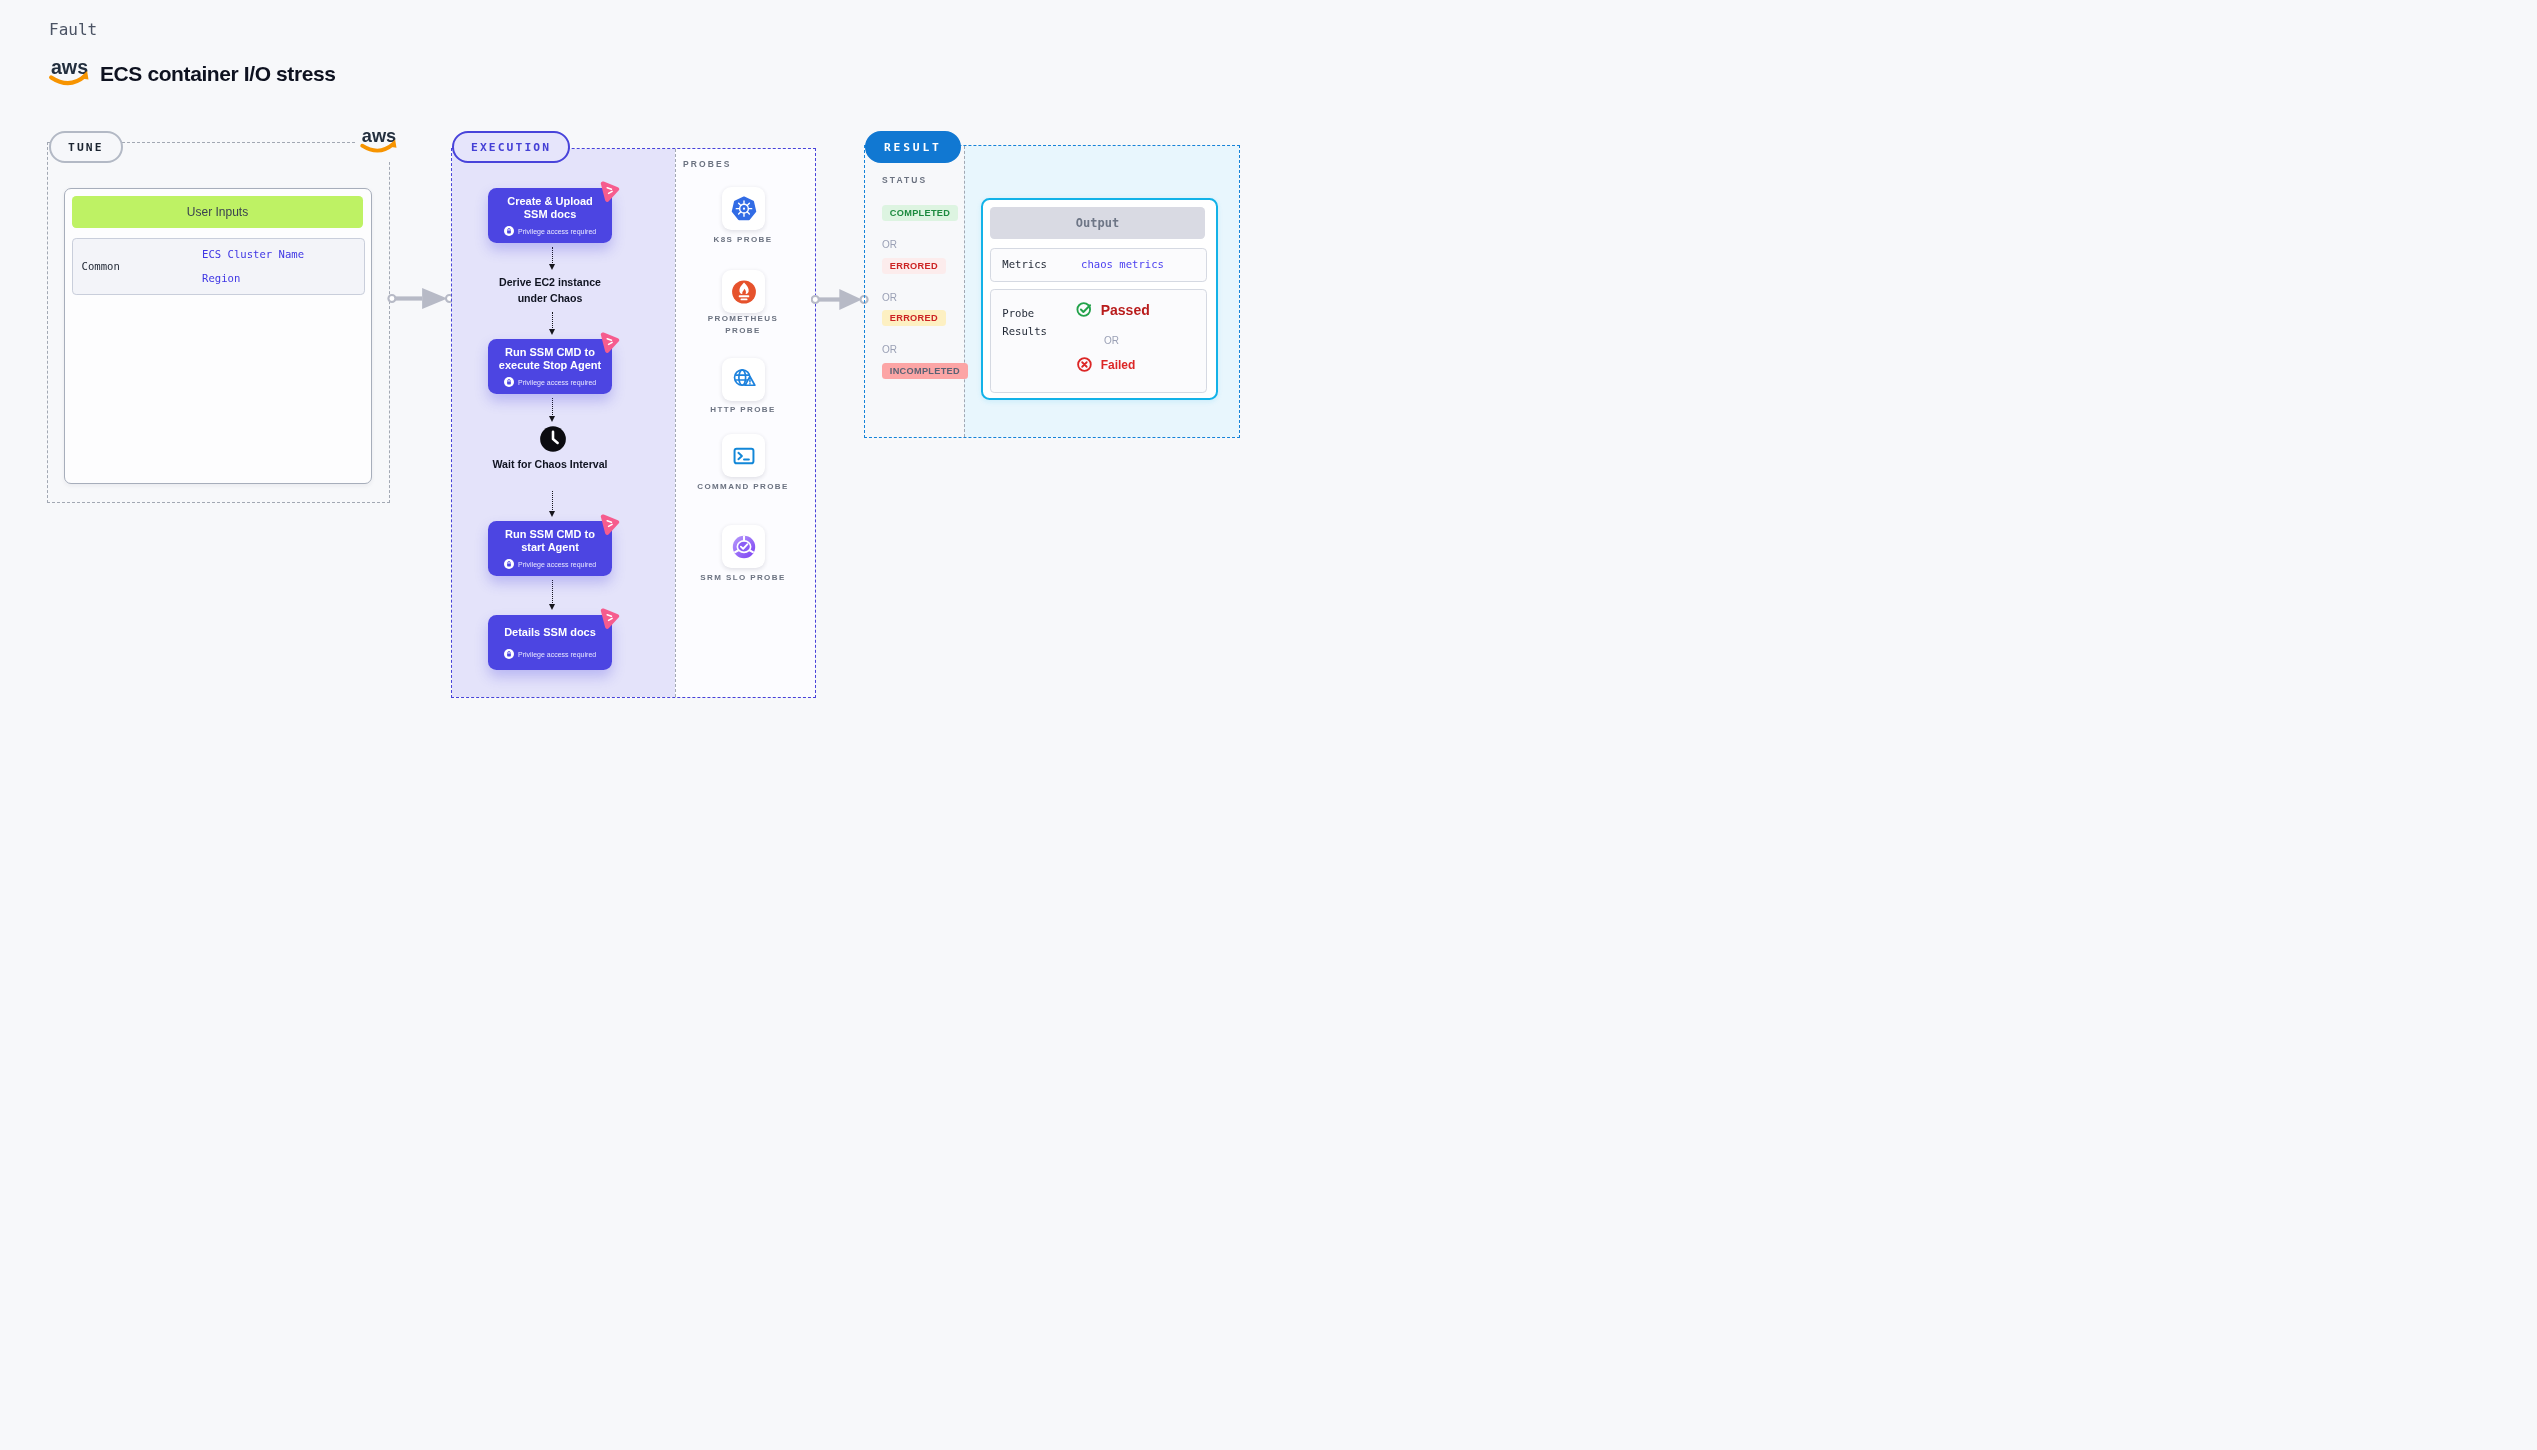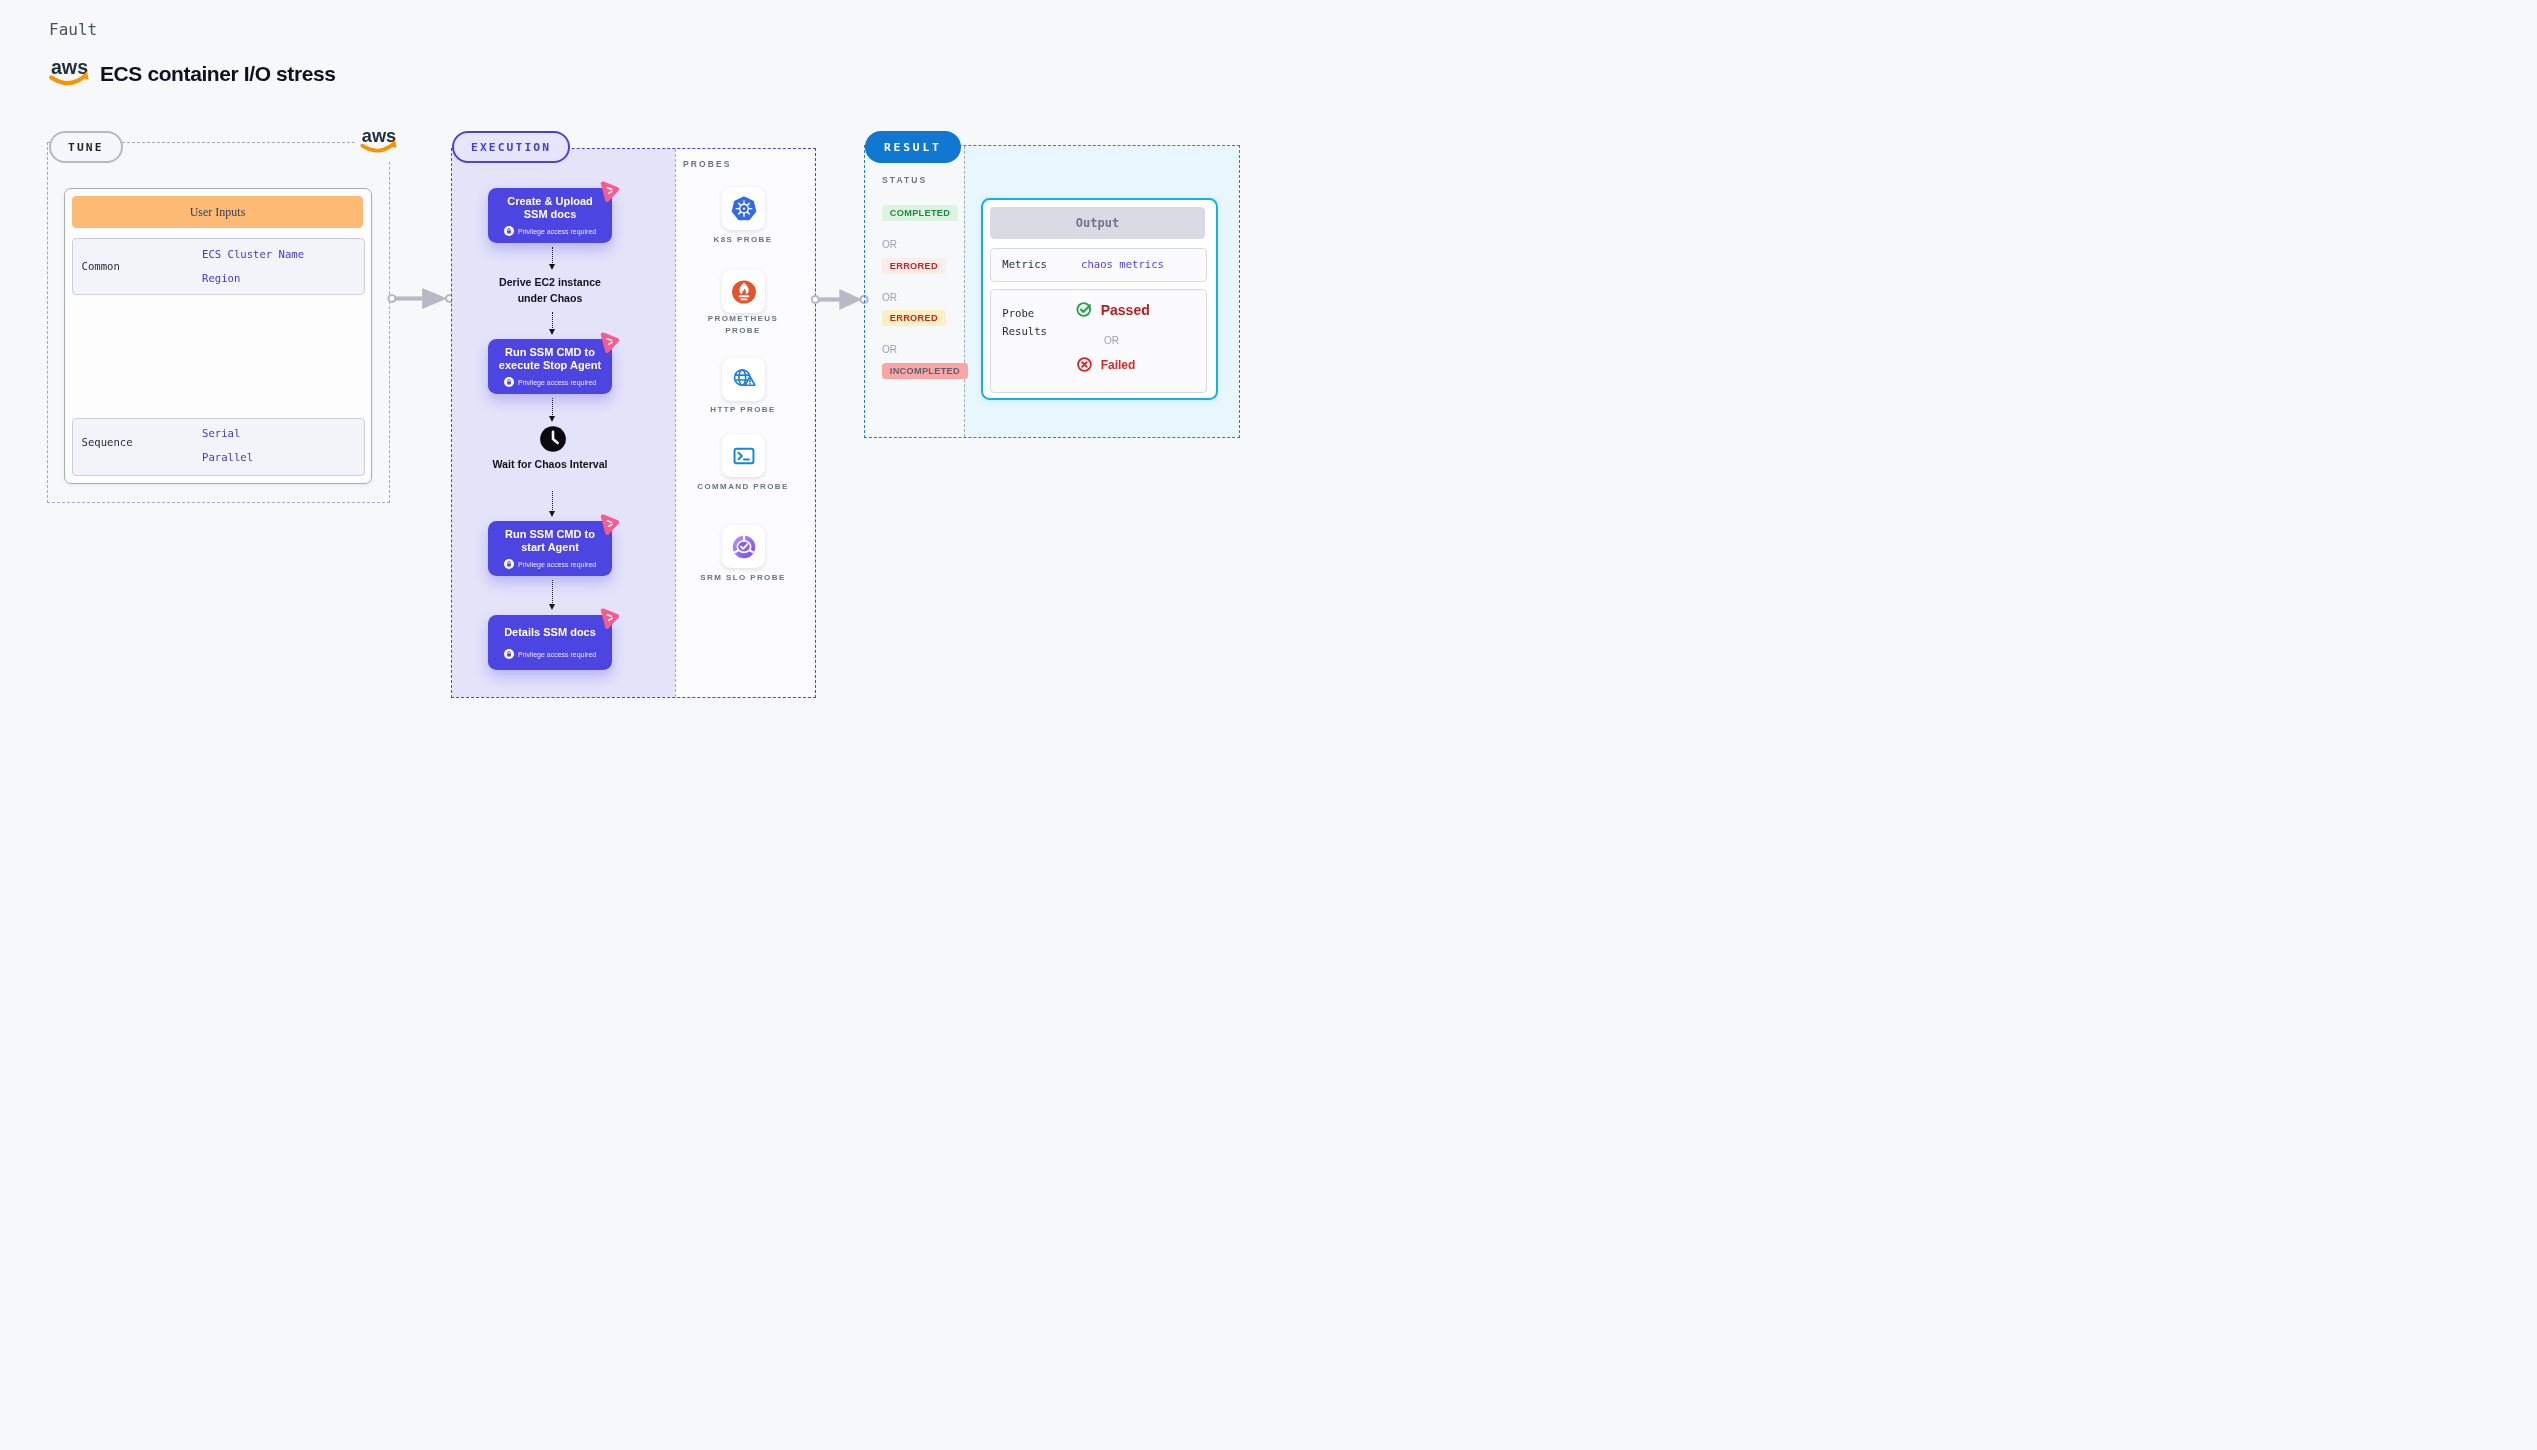--- a/index.html
+++ b/index.html
@@ -21,22 +21,22 @@
         justify-content:center;height:28px;padding:0 17px;}
   .tune-pill{background:#f6f7fa;border:2.1px solid #b3b9c5;color:#1b2430;}
   .exec-pill{background:#e6e5fb;border:2.1px solid #4843da;color:#4540d6;}
   .result-pill{background:#1178d2;border:2.1px solid #1178d2;color:#ffffff;letter-spacing:2.8px;}
 
   .col-heading{font-size:8.5px;font-weight:bold;letter-spacing:2.1px;color:#6b7280;}
 
   
   .ui-card{position:absolute;background:#fdfdfe;border:1.4px solid #a7aebb;border-radius:7px;
            box-shadow:0 1.4px 4.2px rgba(30,35,60,.06);}
-  .ui-header{position:absolute;background:#fdba74;border-radius:4.2px;display:flex;align-items:center;
-             justify-content:center;font-family:Liberation Serif, serif;font-size:12px;color:#3a4150;}
+  .ui-header{position:absolute;background:#bef264;border-radius:4.2px;display:flex;align-items:center;
+             justify-content:center;font-family:Liberation Sans, sans-serif;font-size:12px;color:#3a4150;}
   .ui-row{position:absolute;background:#f3f4f9;border:0.7px solid #c9cedb;border-radius:4.2px;}
   .row-label{position:absolute;font-family:"DejaVu Sans Mono",monospace;font-size:10.6px;color:#242b38;
              line-height:18.3px;}
   .row-values{position:absolute;display:flex;flex-direction:column;gap:11.3px;}
   .row-values div{font-family:"DejaVu Sans Mono",monospace;font-size:10.6px;color:#3f36e4;line-height:12.7px;}
 
   
   .exec-left{position:absolute;left:0;top:0;width:223px;height:100%;background:#e4e3fa;}
   .exec-right{position:absolute;left:223px;top:0;right:0;height:100%;background:#fcfcff;}
   .exec-divider{position:absolute;left:223px;top:0;bottom:0;width:0;border-left:1.4px dashed #a2a8b3;}
@@ -110,27 +110,20 @@
 
     <div class="ui-row" style="left:7px;top:49px;width:291px;height:55px;">
       <div class="row-label" style="left:8.5px;top:18.3px;">Common</div>
       <div class="row-values" style="left:129px;top:9.2px;">
         <div>ECS Cluster Name</div>
         <div>Region</div>
       </div>
     </div>
 
 
-    <div class="ui-row" style="left:7px;top:229px;width:291px;height:56px;">
-      <div class="row-label" style="left:8.5px;top:14px;">Sequence</div>
-      <div class="row-values" style="left:129px;top:7.8px;">
-        <div>Serial</div>
-        <div>Parallel</div>
-      </div>
-    </div>
   </div>
 
   <svg class="abs" style="left:387px;top:285px;" width="66" height="27" viewBox="0 0 94 38">
     <rect x="10" y="16" width="40" height="6" fill="#b7bac6"></rect>
     <polygon points="50,4 50,34 86,19" fill="#b7bac6"></polygon>
     <circle cx="7" cy="19" r="5" fill="#ffffff" stroke="#b7bac6" stroke-width="3"></circle>
     <circle cx="89" cy="19" r="5" fill="#ffffff" stroke="#b7bac6" stroke-width="3"></circle>
   </svg>
 
   <div class="dash-box exec-box" style="left:451px;top:148px;width:363px;height:548px;">

